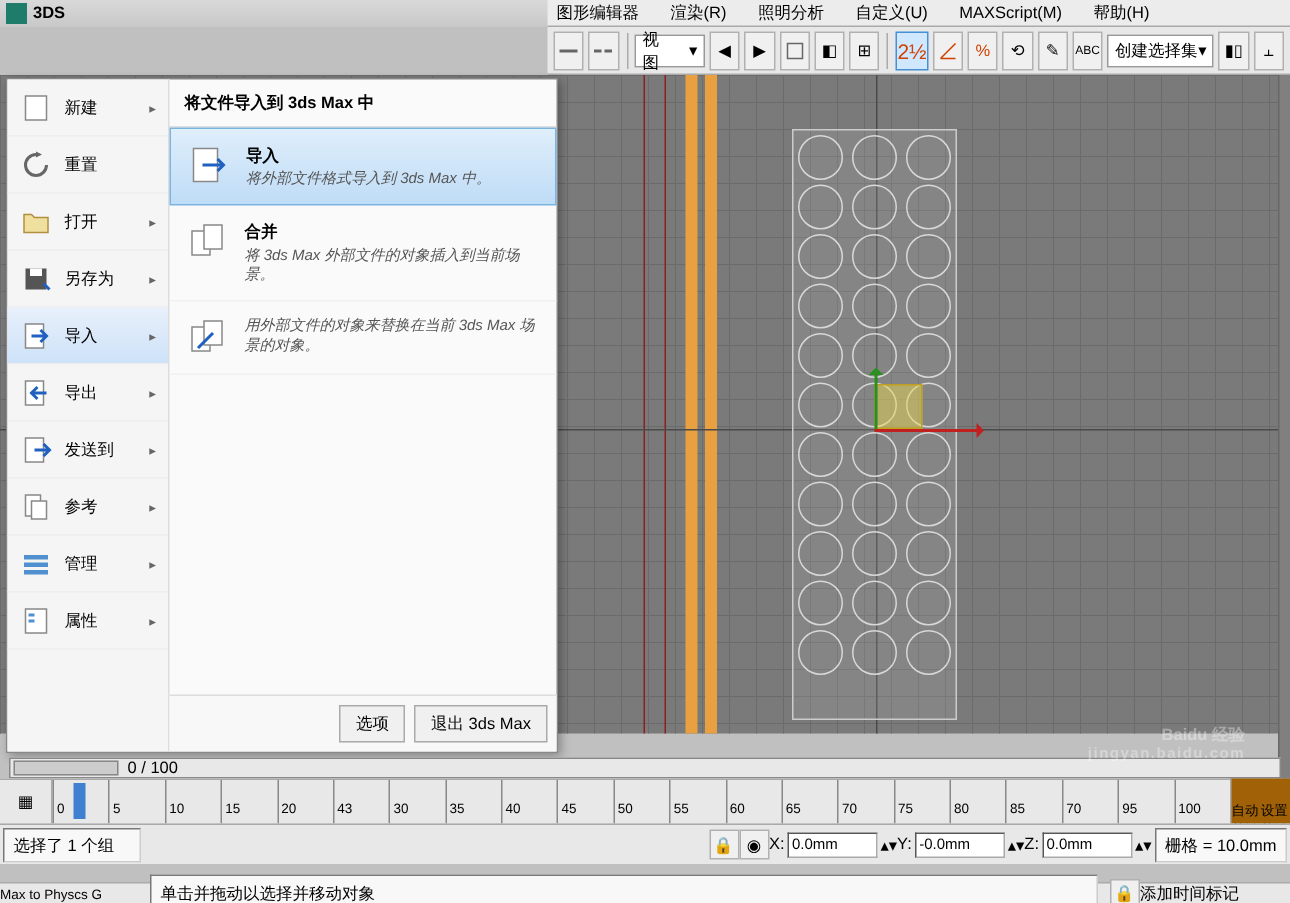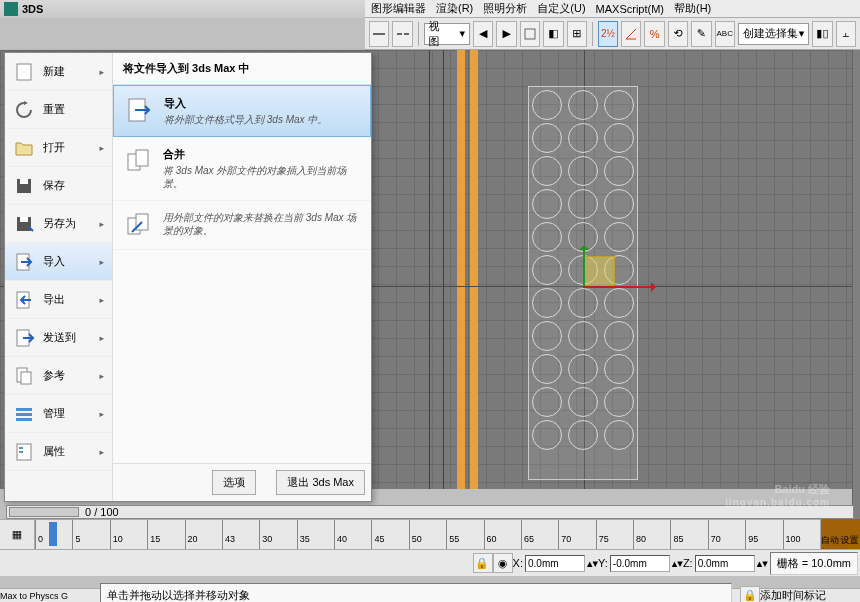--- a/index.html
+++ b/index.html
@@ -1,21 +1,21 @@
 <!DOCTYPE html>
 <html><head>
 <meta charset="utf-8">
 <style>
 * { margin: 0; padding: 0; box-sizing: border-box; font-family: "Microsoft YaHei", sans-serif; font-size: 11px; }
 body { background: #c0c0c0; width: 860px; height: 602px; overflow: hidden; position: relative; }
 
 .titlebar { height: 18px; background: linear-gradient(#d9d9d9, #c8c8c8); display: flex; align-items: center; padding: 0 4px; font-weight: bold; }
 .titlebar .icon3ds { width: 14px; height: 14px; background: #1f7c6b; margin-right: 4px; }
 
-.menubar { position: absolute; top: 0; left: 365px; right: 0; height: 18px; display: flex; align-items: center; gap: 10px; padding: 0 6px; background: #ececec; border-bottom: 1px solid #aaa; }
+.menubar { position: absolute; top: 0; left: 365px; right: 0; height: 18px; display: flex; align-items: center; gap: 21px; padding: 0 6px; background: #ececec; border-bottom: 1px solid #aaa; }
 .menubar span { cursor: pointer; }
 
 .toolbar { position: absolute; top: 18px; left: 365px; right: 0; height: 32px; background: #e8e8e8; border-bottom: 1px solid #aaa; display: flex; align-items: center; gap: 3px; padding: 0 4px; }
 .tbtn { width: 26px; height: 26px; background: #f0f0f0; border: 1px solid #b0b0b0; display: flex; align-items: center; justify-content: center; }
 .tbtn.active { background: #d0e8ff; border-color: #4a90d0; }
 .dropdown { height: 22px; border: 1px solid #999; background: #fff; padding: 0 4px; display: flex; align-items: center; }
 .sep { width: 1px; height: 24px; background: #aaa; margin: 0 2px; }
 
 .viewport { position: absolute; top: 50px; left: 0; right: 0; bottom: 113px; background: #7a7a7a; }
 .grid-bg { position: absolute; inset: 0; background-image: 
@@ -46,21 +46,21 @@
 .appmenu-item.sel { background: linear-gradient(#e8f0fb, #cde2f8); }
 .appmenu-item .arrow { margin-left: auto; color: #666; font-size: 9px; }
 .appmenu-right { flex: 1; display: flex; flex-direction: column; }
 .appmenu-header { padding: 8px 10px; border-bottom: 1px solid #ddd; font-weight: bold; }
 .sub-item { display: flex; gap: 10px; padding: 10px 12px; border-bottom: 1px solid #f0f0f0; }
 .sub-item.hl { background: linear-gradient(#dfeefb, #bfdcf6); border: 1px solid #7ab4e0; }
 .sub-item .icon-box { width: 28px; height: 28px; flex-shrink: 0; display: flex; align-items: center; justify-content: center; }
 .sub-item .text { flex: 1; }
 .sub-item .title { font-weight: bold; margin-bottom: 2px; }
 .sub-item .desc { color: #555; font-size: 10px; line-height: 1.3; font-style: italic; }
-.appmenu-footer { margin-top: auto; border-top: 1px solid #ddd; padding: 6px; display: flex; justify-content: flex-end; gap: 20px; background: #f8f8f8; }
+.appmenu-footer { margin-top: auto; border-top: 1px solid #ddd; padding: 6px; display: flex; justify-content: flex-end; gap: 6px; background: #f8f8f8; }
 .appmenu-footer button { padding: 4px 10px; border: 1px solid #aaa; background: #f0f0f0; }
 
 .mini-axis { position: absolute; left: 14px; bottom: 116px; width: 40px; height: 30px; }
 .mini-axis .x { position: absolute; left: 8px; top: 18px; width: 28px; height: 1px; background: #c02020; }
 .mini-axis .z { position: absolute; left: 8px; top: 0; width: 1px; height: 18px; background: #2030c0; }
 
 .timeline { position: absolute; bottom: 83px; left: 6px; right: 6px; height: 14px; border: 1px solid #888; background: #e8e8e8; display: flex; align-items: center; }
 .timeline .slider { width: 70px; height: 10px; background: #ccc; border: 1px solid #888; margin-left: 2px; }
 
 .ruler { position: absolute; bottom: 53px; left: 0; right: 40px; height: 30px; background: #e8e8e8; border-top: 1px solid #aaa; display: flex; }
@@ -126,21 +126,21 @@
   <div class="tbtn">▶</div>
   <div class="tbtn">
       <svg width="14" height="14">
         <rect x="2" y="2" width="10" height="10" fill="none" stroke="#666"></rect>
       </svg>
     </div>
   <div class="tbtn">◧</div>
   <div class="tbtn">⊞</div>
   <div class="sep"></div>
   <div class="tbtn active">
-      <span style="color:#d04000;font-size:10px">2½</span>
+      <span style="color:#d04000;font-size:14px">2½</span>
     </div>
   <div class="tbtn">
       <svg width="14" height="14">
         <path d="M2 12 L12 2 M2 12 L12 12" stroke="#d04000" fill="none"></path>
       </svg>
     </div>
   <div class="tbtn">
       <span style="color:#d04000">%</span>
     </div>
   <div class="tbtn">⟲</div>
@@ -254,27 +254,20 @@
           <path d="M11 2 L11 6 L15 4 Z" fill="#666"></path>
         </svg>
       <span>重置</span>
     </div>
     <div class="appmenu-item">
       <svg width="22" height="22">
           <path d="M3 6 L8 6 L10 8 L19 8 L19 18 L3 18 Z" fill="#f0e0a0" stroke="#b09040"></path>
         </svg>
       <span>打开</span>
         <span class="arrow">▸</span>
-    </div>
-    <div class="appmenu-item">
-      <svg width="22" height="22">
-          <rect x="4" y="4" width="14" height="14" fill="#555"></rect>
-          <rect x="7" y="4" width="8" height="5" fill="#fff"></rect>
-        </svg>
-      <span>保存</span>
     </div>
     <div class="appmenu-item">
       <svg width="22" height="22">
           <rect x="4" y="4" width="14" height="14" fill="#555"></rect>
           <rect x="7" y="4" width="8" height="5" fill="#fff"></rect>
           <path d="M16 14 L20 18" stroke="#2060c0" stroke-width="2"></path>
         </svg>
       <span>另存为</span>
         <span class="arrow">▸</span>
     </div>
@@ -408,20 +401,21 @@
       </div>
   </div>
 </div>
 
 <div class="sidebtns">
   <div>自动关键</div>
   <div>设置关键</div>
 </div>
 
 <div class="statusbar">
+  <div class="box" style="width:92px">选择了 1 个组</div>
   <div style="flex:1"></div>
   <div class="tbtn" style="width:20px;height:20px">🔒</div>
   <div class="tbtn" style="width:20px;height:20px">◉</div>
   <div class="coord">
       <span>X:</span>
       <input class="fld" value="0.0mm" style="">
       <span>▴▾</span>
     </div>
   <div class="coord">
       <span>Y:</span>

